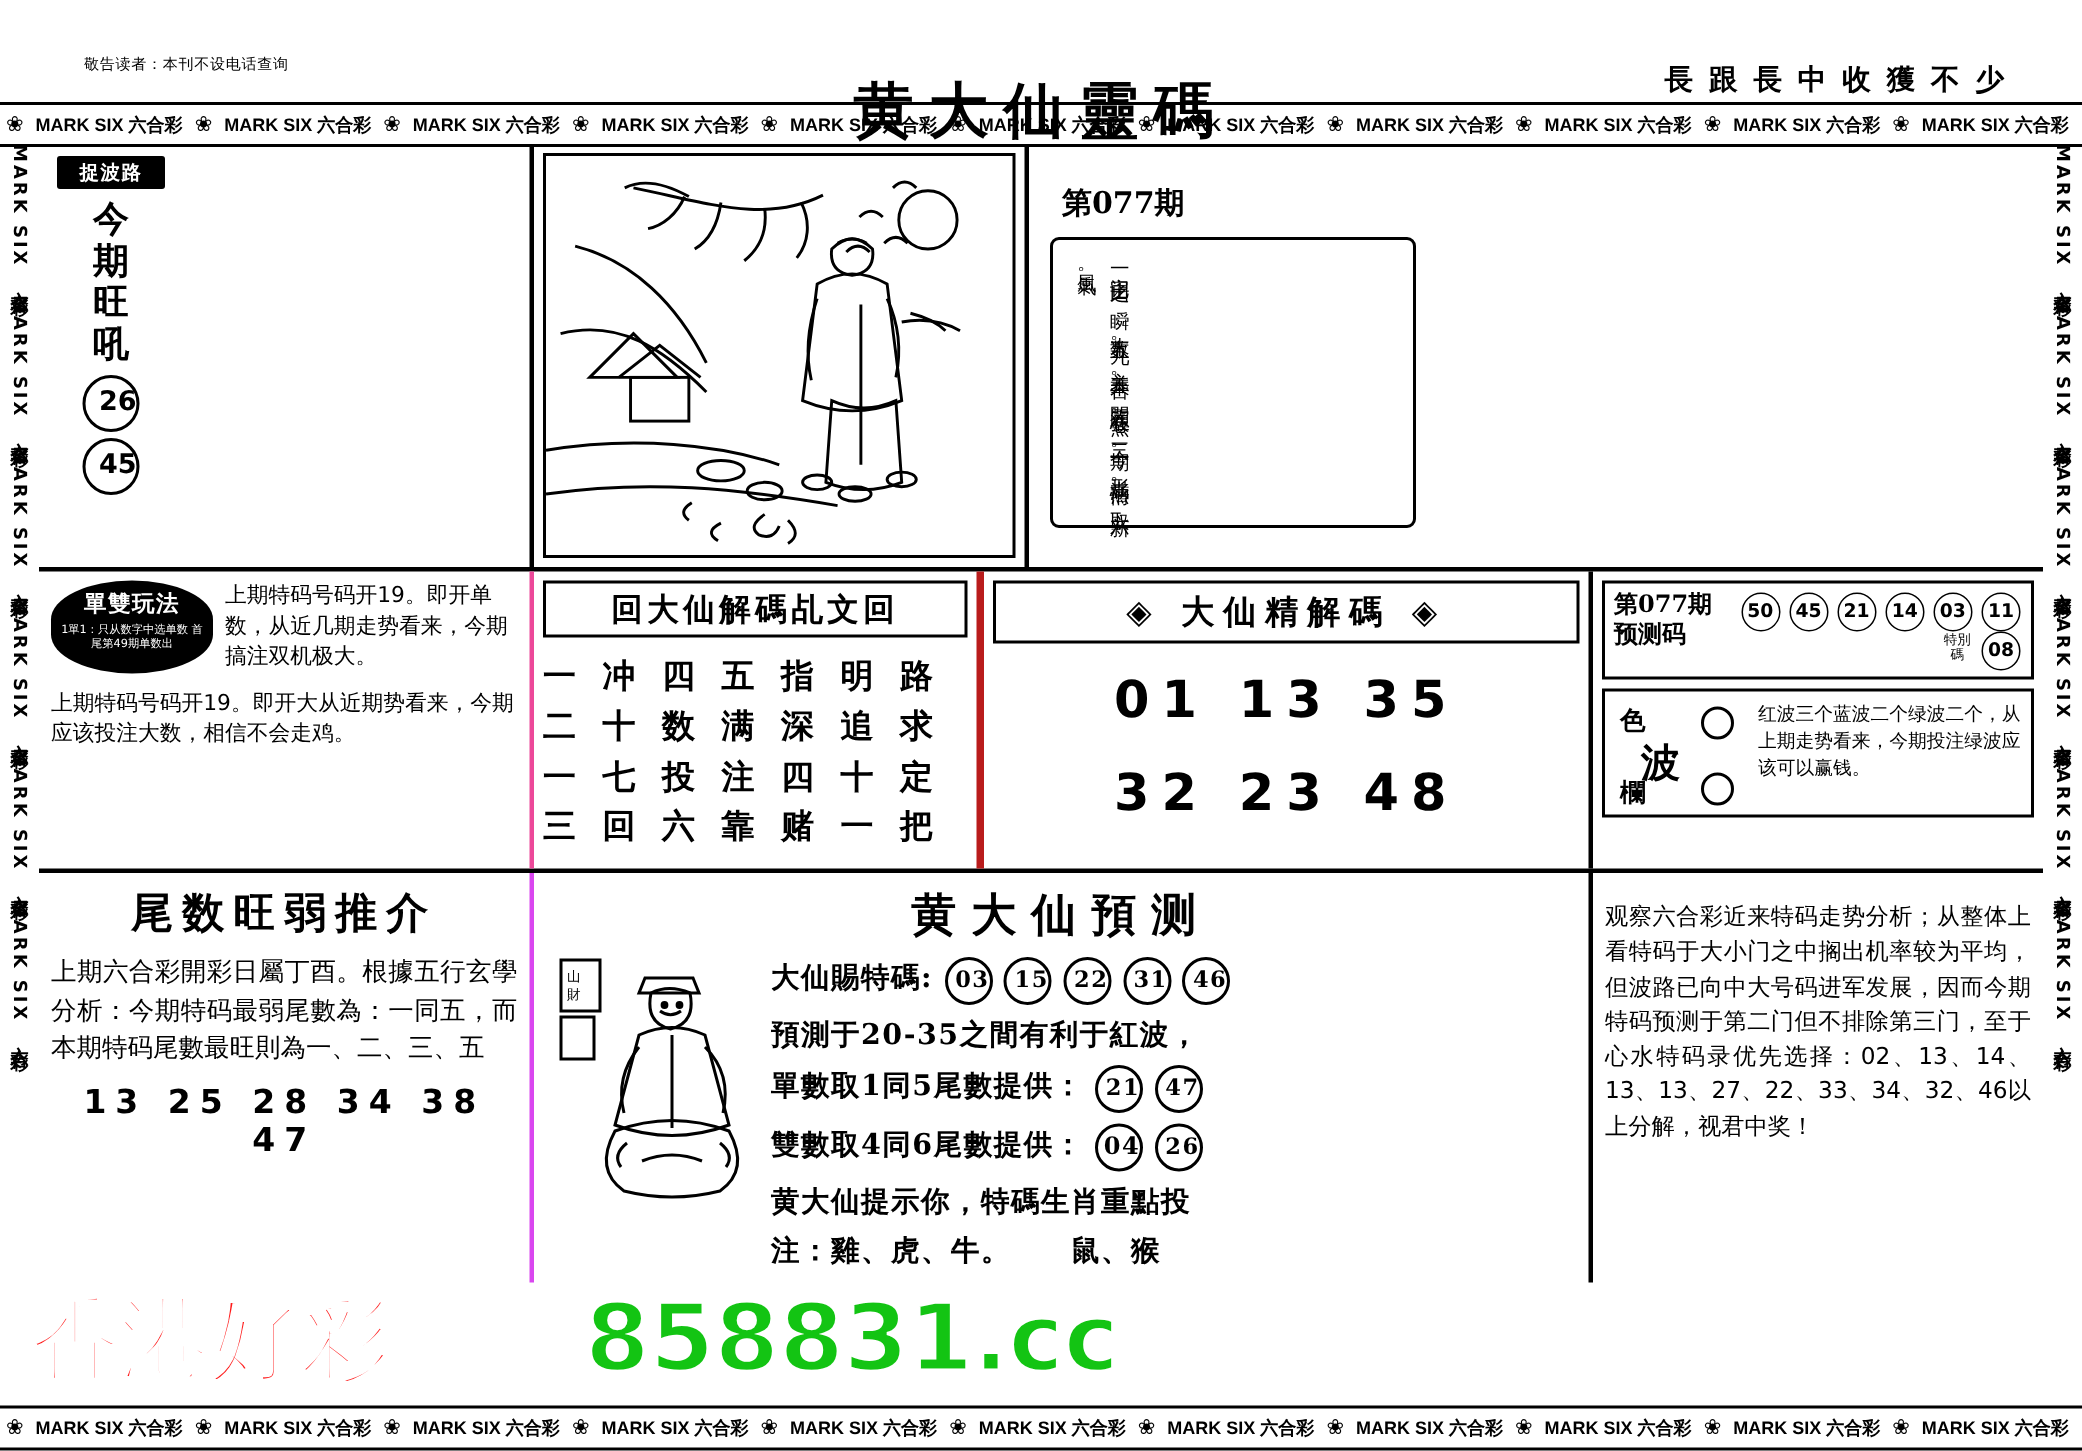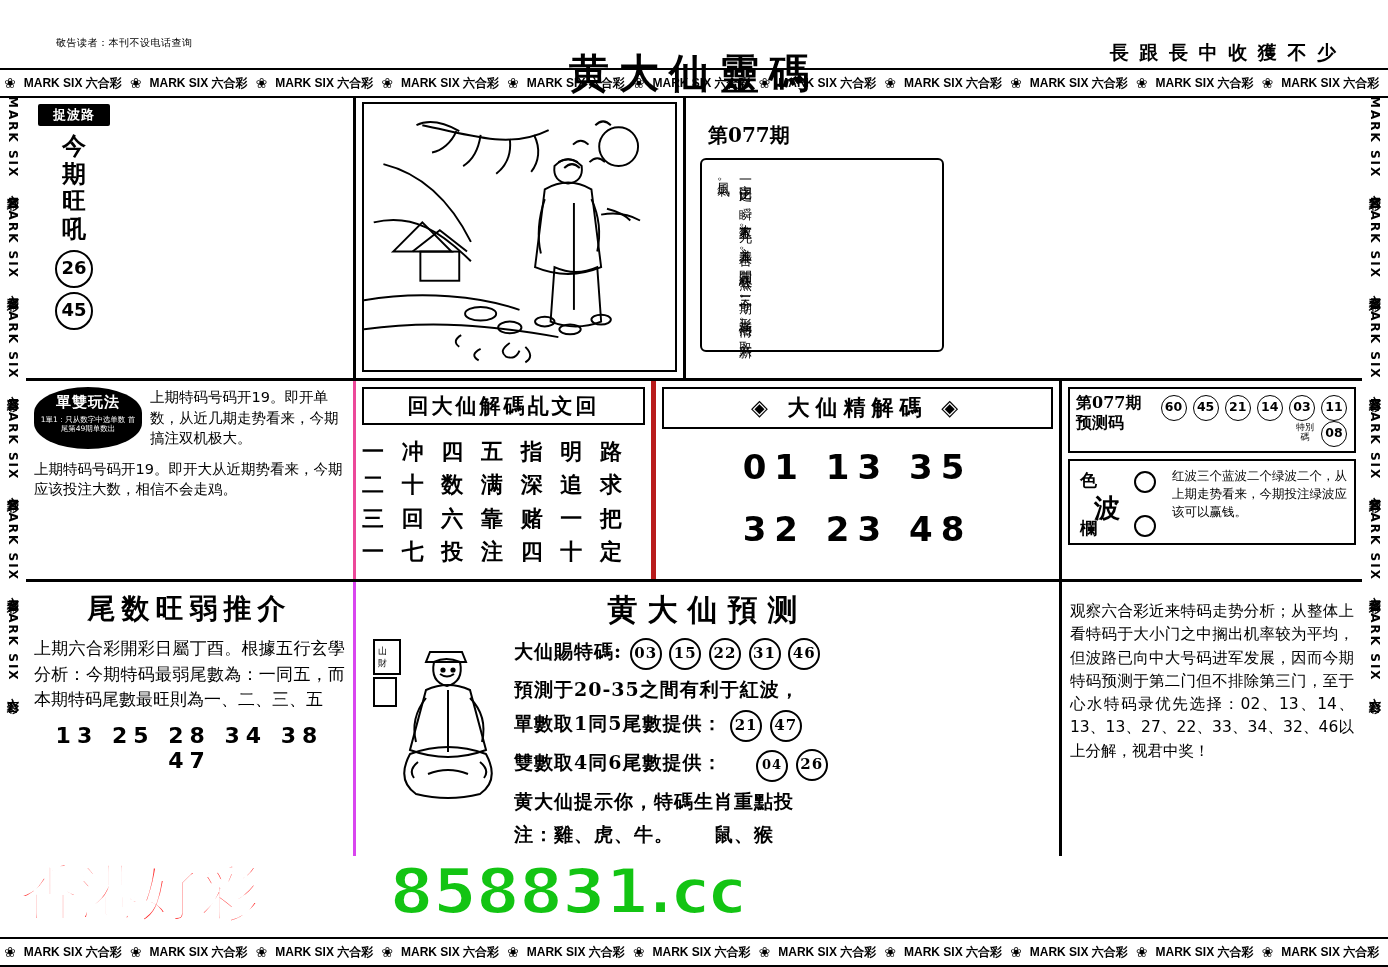--- a/index.html
+++ b/index.html
@@ -51,21 +51,21 @@
   .ribbon{width:72px;flex:0 0 72px;margin-left:4px;position:relative;}
   .ribbon .tag{
     background:#000;color:#fff;font-size:13px;font-weight:bold;text-align:center;
     padding:2px 0;letter-spacing:1px;border-radius:2px;
   }
   .ribbon .vtext{
     font-size:24px;font-weight:bold;text-align:center;line-height:1.15;margin-top:6px;
     font-family:"DejaVu Serif",serif;
   }
   .ballo{display:inline-block;width:34px;height:34px;border:2px solid #000;border-radius:50%;
-    text-align:center;line-height:32px;font-size:18px;font-weight:bold;}
+    text-align:right;line-height:32px;font-size:18px;font-weight:bold;}
   .ribbon .balls{text-align:center;margin-top:4px;}
   .ribbon .balls .ballo{margin-top:4px;}
 
   .t-mid{width:330px;border-right:3px solid #000;padding:6px;box-sizing:border-box;}
   .art{width:100%;height:100%;border:2px solid #000;box-sizing:border-box;position:relative;background:#fff;}
 
   .t-right{flex:1;position:relative;padding:6px;box-sizing:border-box;}
   .issue-top{position:absolute;left:22px;top:26px;font-size:20px;font-weight:bold;font-family:"DejaVu Serif",serif;}
   .scroll{
     position:absolute;left:14px;top:62px;width:240px;height:190px;
@@ -275,22 +275,22 @@
         <div class="playblk">
           <div class="playtxt">上期特码号码开19。即开大从近期势看来，今期应该投注大数，相信不会走鸡。</div>
         </div>
       </div>
 
       <div class="r2b">
         <div class="hdrbar">回大仙解碼乩文回</div>
         <div class="verses">
           <div>一 冲 四 五 指 明 路</div>
           <div>二 十 数 满 深 追 求</div>
+          <div>一 七 投 注 四 十 定</div>
           <div>三 回 六 靠 赌 一 把</div>
-          <div>一 七 投 注 四 十 定</div>
         </div>
       </div>
 
       <div class="r2c">
         <div class="jj-hdr">
           <span>◈</span>
           <span>大仙精解碼</span>
           <span>◈</span>
         </div>
         <div class="jj-nums">
@@ -305,21 +305,21 @@
         </div>
       </div>
 
       <div class="r2d">
         <div class="pred-head">
           <div class="lbl">
             <div>第077期</div>
             <div>预测码</div>
           </div>
           <div style="flex:1;text-align:right;padding-top:2px;">
-            <span class="smallball">60</span>
+            <span class="smallball">50</span>
             <span class="smallball">45</span>
             <span class="smallball">21</span>
             <span class="smallball">14</span>
             <span class="smallball">03</span>
             <span class="smallball">11</span>
             <span class="tema">特別<br>碼</span>
             <span class="smallball">08</span>
           </div>
         </div>
         <div class="colorwave">
@@ -385,21 +385,21 @@
             <span class="ballo" style="width:28px;height:28px;line-height:26px;font-size:15px;">46</span>
           </div>
           <div class="line">預測于20-35之間有利于紅波，</div>
           <div class="line">
             <span>單數取1同5尾數提供：</span>
             <span class="ballo" style="width:28px;height:28px;line-height:26px;font-size:15px;">21</span>
             <span class="ballo" style="width:28px;height:28px;line-height:26px;font-size:15px;">47</span>
           </div>
           <div class="line">
             <span>雙數取4同6尾數提供：</span>
-            <span class="ballo" style="width:28px;height:28px;line-height:26px;font-size:13px;margin-left:26px;">04</span>
+            <span class="ballo" style="width:28px;height:28px;line-height:26px;font-size:16px;">04</span>
             <span class="ballo" style="width:28px;height:28px;line-height:26px;font-size:15px;">26</span>
           </div>
           <div class="line">黄大仙提示你，特碼生肖重點投</div>
           <div class="line">注：雞、虎、牛。　　鼠、猴</div>
         </div>
       </div>
 
       <div class="r3c">
         <p>观察六合彩近来特码走势分析；从整体上看特码于大小门之中搁出机率较为平均，但波路已向中大号码进军发展，因而今期特码预测于第二门但不排除第三门，至于心水特码录优先选择：02、13、14、13、13、27、22、33、34、32、46以上分解，视君中奖！</p>
       </div>

